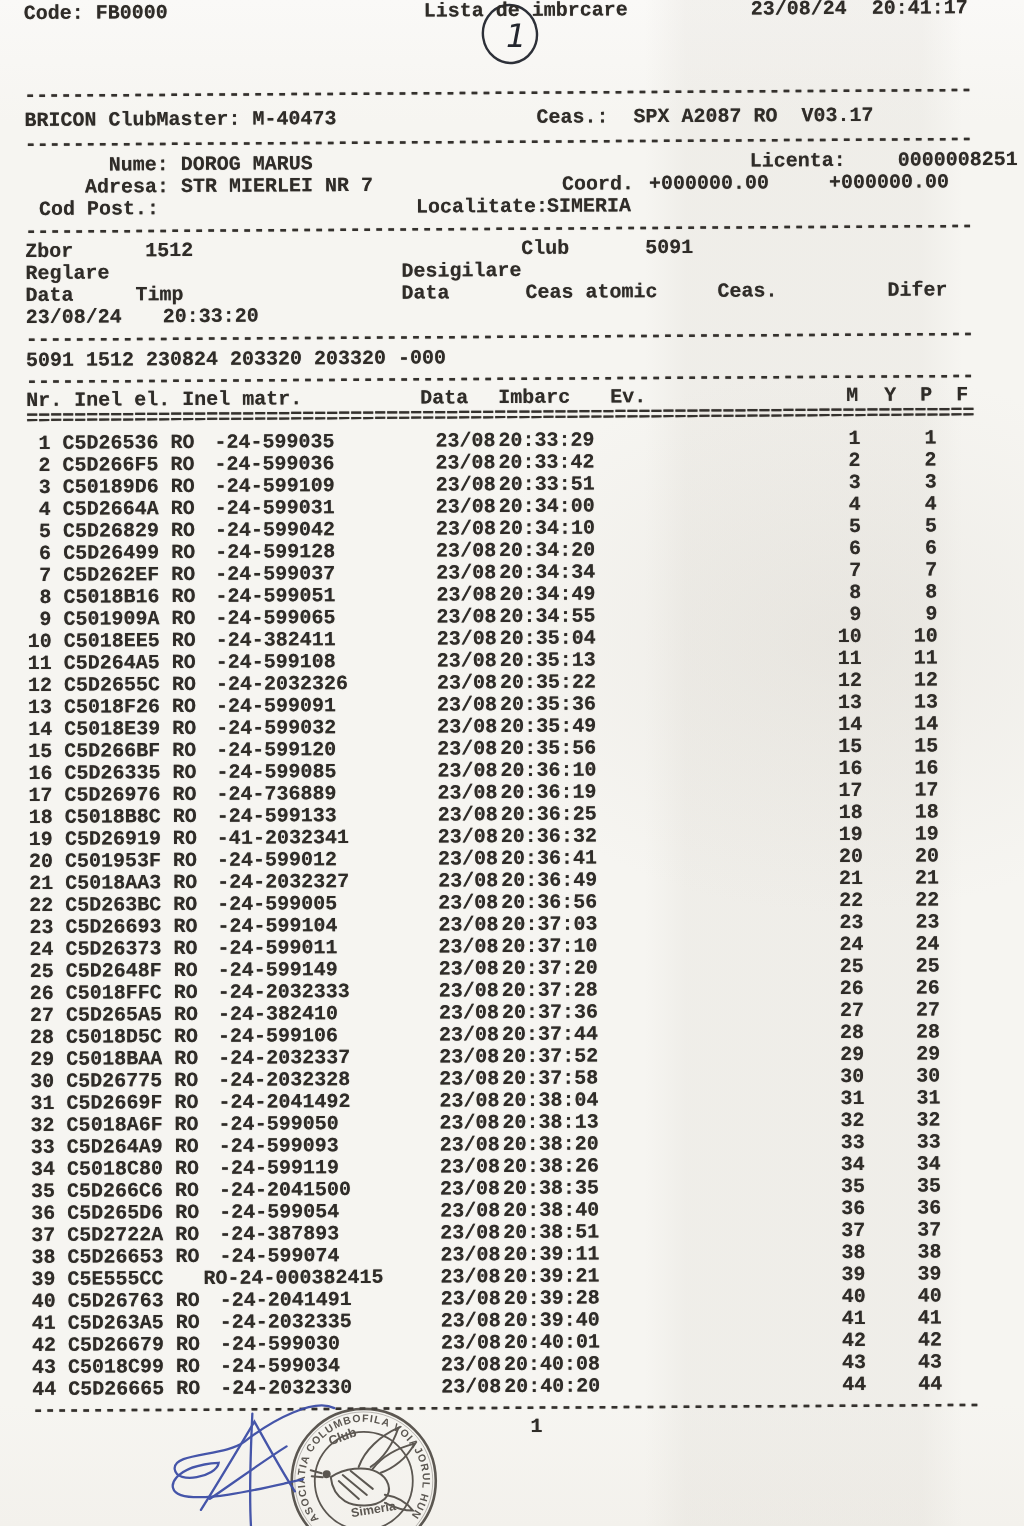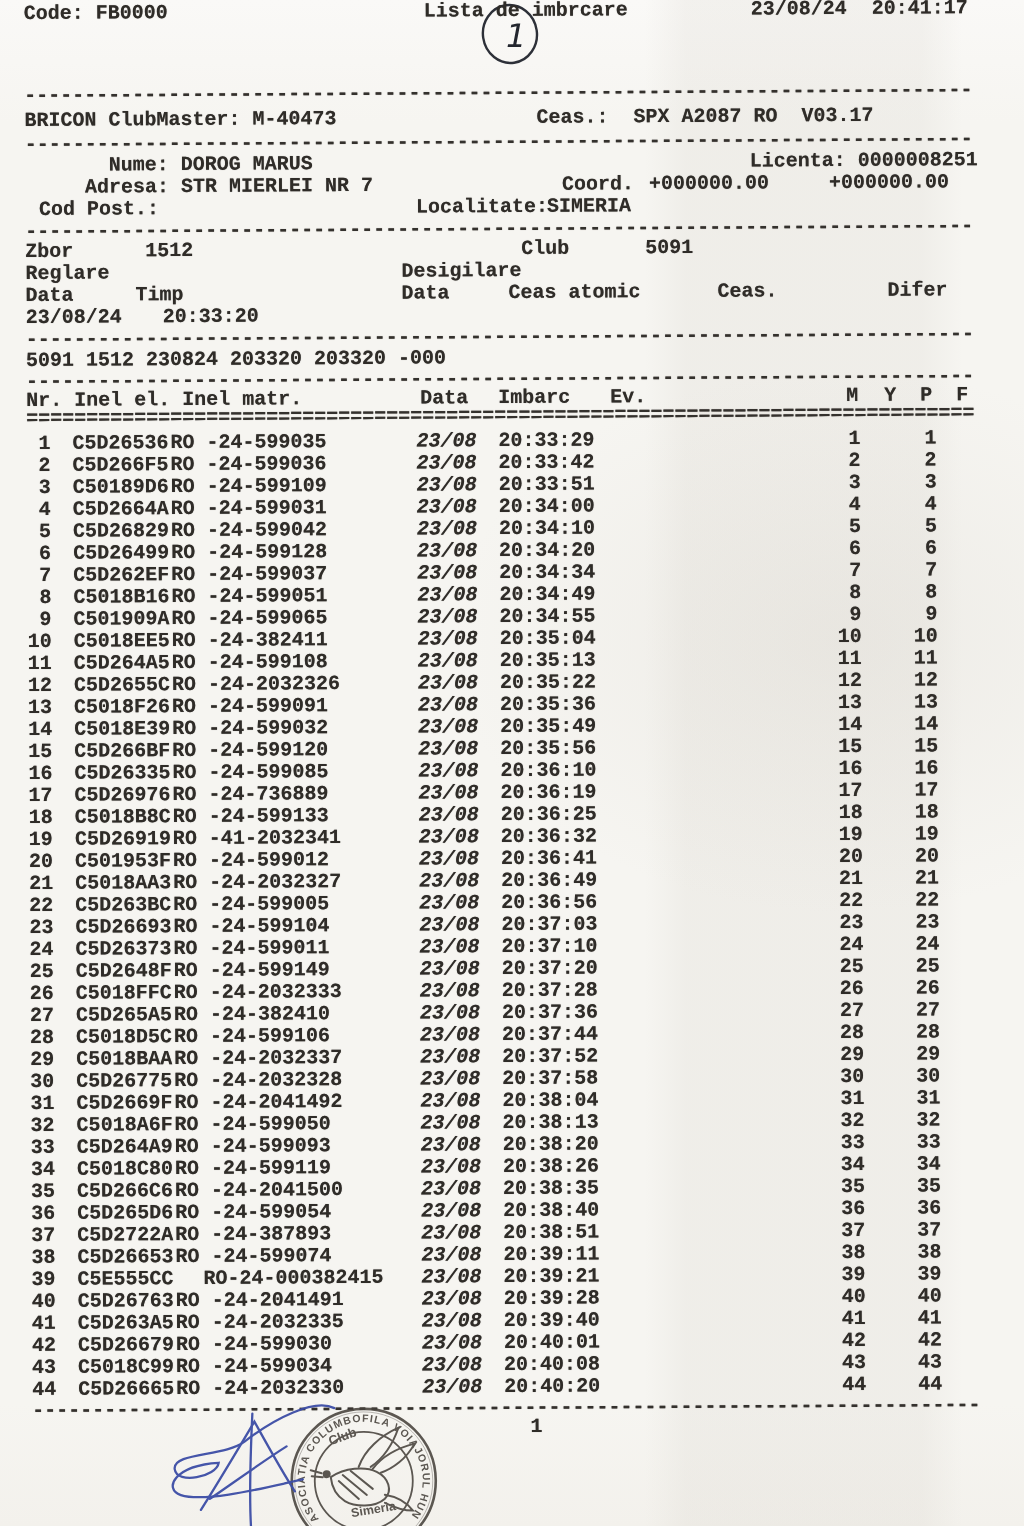--- a/index.html
+++ b/index.html
@@ -13,25 +13,25 @@
     font-family:"Liberation Mono","DejaVu Sans Mono",monospace;
     color:#2f2c28;
   }
   .tilt{position:absolute;inset:0;transform:rotate(-0.35deg);transform-origin:512px 700px;}
   .line{position:absolute;left:0;width:1024px;height:22px;line-height:22px;font-size:20px;font-weight:600;
         text-shadow:0 0 .7px rgba(52,48,44,.65);}
   .at{position:absolute;top:0;white-space:pre;}
   .sep{letter-spacing:0;color:#34312d;}
   
   .c-nr  {left:26px;width:26px;text-align:right;}
-  .c-el  {left:64px;margin-left:10px;}
+  .c-el  {left:64px;}
   .c-ro  {left:172px;}
-  .c-matr{left:208px;}
+  .c-matr{left:216px;}
   .c-matr.alt{left:200px;}
-  .c-data{left:418px;font-style:italic;}
+  .c-data{left:437px;}
   .c-imb {left:500px;}
   .c-m   {left:826px;width:36px;text-align:right;}
   .c-p   {left:902px;width:36px;text-align:right;}
   svg{position:absolute;overflow:visible;}
   .stamp-text{font-family:"Liberation Sans","DejaVu Sans",sans-serif;font-weight:bold;fill:#47423c;}
 </style>
 </head>
 <body>
 
 <div class="sheet">
@@ -60,21 +60,21 @@
       <span class="at" style="left:637px">SPX A2087 RO  V03.17</span>
     </div>
     <div class="line sep" style="top:131px">
         <span class="at" style="left:28px">-------------------------------------------------------------------------------</span>
       </div>
 
     <div class="line" style="top:152px">
       <span class="at" style="left:112px">Nume:</span>
       <span class="at" style="left:184px">DOROG MARUS</span>
       <span class="at" style="left:753px">Licenta:</span>
-      <span class="at" style="left:861px">0000008251</span>
+      <span class="at" style="left:901px">0000008251</span>
     </div>
     <div class="line" style="top:174px">
       <span class="at" style="left:88px">Adresa:</span>
       <span class="at" style="left:184px">STR MIERLEI NR 7</span>
       <span class="at" style="left:565px">Coord.</span>
       <span class="at" style="left:652px">+000000.00</span>
       <span class="at" style="left:832px">+000000.00</span>
     </div>
     <div class="line" style="top:196px">
       <span class="at" style="left:42px">Cod Post.:</span>
@@ -92,21 +92,21 @@
       <span class="at" style="left:648px">5091</span>
     </div>
     <div class="line" style="top:260px">
       <span class="at" style="left:28px">Reglare</span>
       <span class="at" style="left:404px">Desigilare</span>
     </div>
     <div class="line" style="top:282px">
       <span class="at" style="left:28px">Data</span>
       <span class="at" style="left:138px">Timp</span>
       <span class="at" style="left:404px">Data</span>
-      <span class="at" style="left:511px">Ceas atomic</span>
+      <span class="at" style="left:528px">Ceas atomic</span>
       <span class="at" style="left:720px">Ceas.</span>
       <span class="at" style="left:890px">Difer</span>
     </div>
     <div class="line" style="top:304px">
       <span class="at" style="left:28px">23/08/24</span>
       <span class="at" style="left:165px">20:33:20</span>
     </div>
     <div class="line sep" style="top:326px">
         <span class="at" style="left:28px">-------------------------------------------------------------------------------</span>
       </div>

